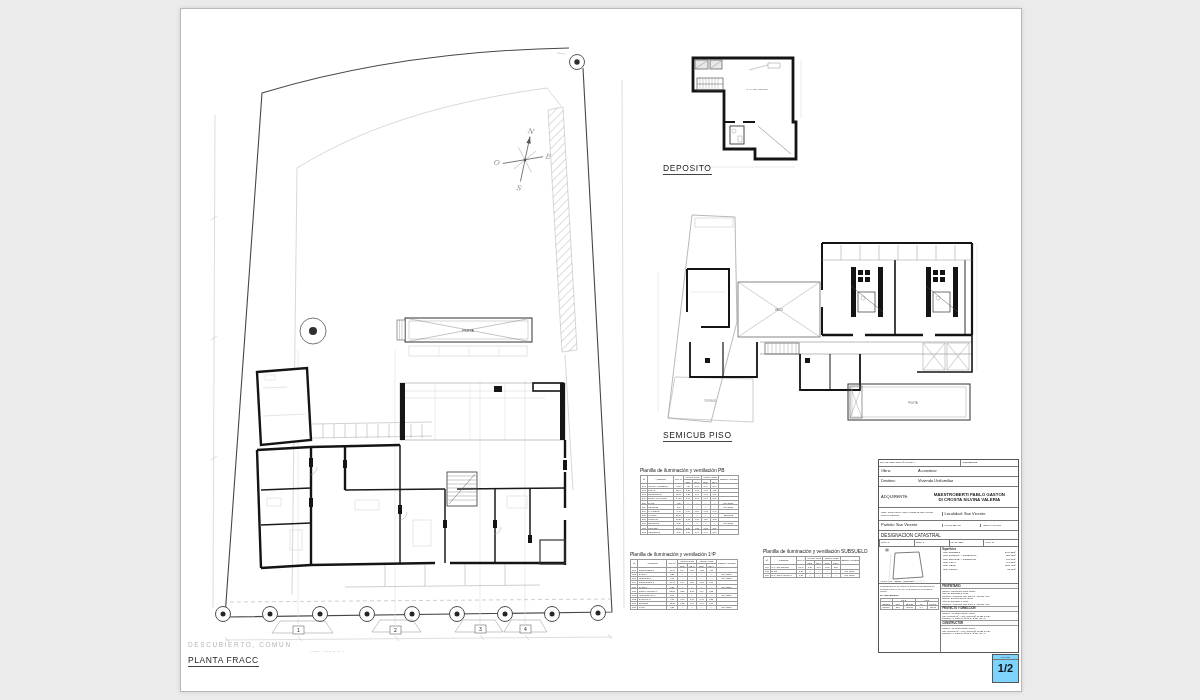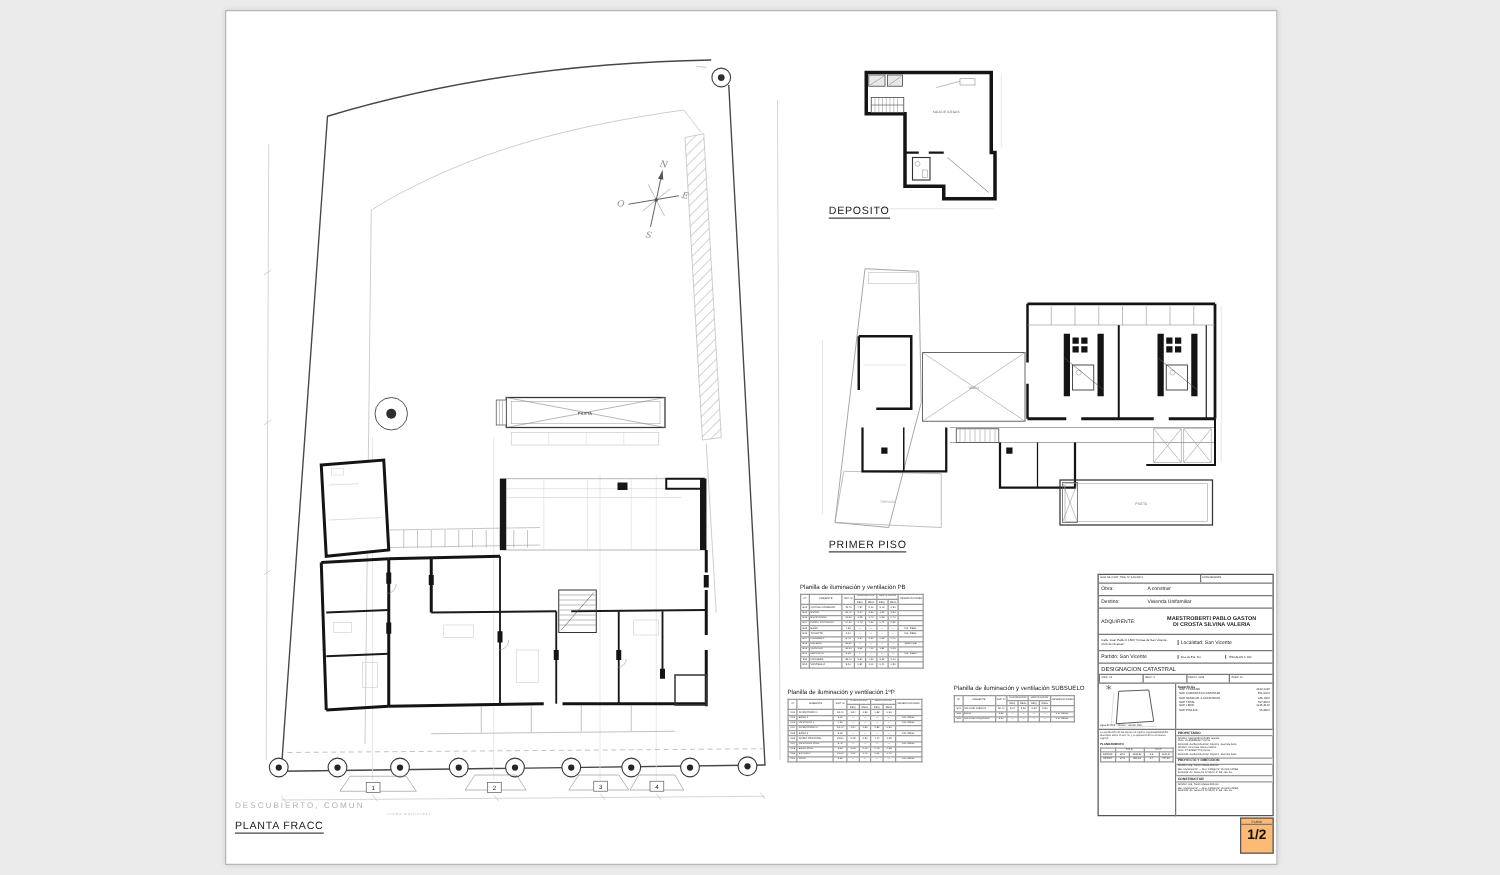--- a/index.html
+++ b/index.html
@@ -42,21 +42,21 @@
   .tb .vline{border-left:.5px solid #777;}
   .fs2{font-size:2.1px;line-height:1.25;}
   .fs24{font-size:2.4px;line-height:1.3;}
   .fs4{font-size:4px;line-height:1.2;}
   .fs45{font-size:4.4px;line-height:1.2;}
   .sec-title{font-size:2.7px;font-weight:bold;border-bottom:.5px solid #999;padding:.5px 1px;background:#fbfbfb;}
   .sup-row{display:flex;justify-content:space-between;font-size:2.3px;line-height:1.45;padding:0 1px;}
   .mini td,.mini th{border:.4px solid #999;font-size:2px;padding:.3px;text-align:center;font-weight:normal;}
   .mini{border-collapse:collapse;width:100%;table-layout:fixed;}
   .plano-box{
-    left:992px;top:654px;width:27px;height:29px;border:1px solid #555;background:#fdba74;
+    left:992px;top:654px;width:27px;height:29px;border:1px solid #555;background:#7dd3fc;
     box-sizing:border-box;text-align:center;
   }
   .plano-box .pl-cap{font-size:2.5px;border-bottom:.5px solid #777;padding:.5px 0;color:#333;}
   .plano-box .pl-num{font-size:11px;font-weight:bold;color:#111;padding-top:2px;}
   svg{display:block;}
   .serif-i{font-family:"DejaVu Serif","Liberation Serif",serif;font-style:italic;}
 </style>
 </head>
 <body>
 
@@ -453,21 +453,21 @@
     <rect x="195" y="174" width="12" height="32" fill="none" stroke="#555" stroke-width="0.6"></rect>
     <line x1="195" y1="174" x2="207" y2="206" stroke="#888" stroke-width="0.4"></line>
     <line x1="195" y1="206" x2="207" y2="174" stroke="#888" stroke-width="0.4"></line>
     <text x="258" y="192" font-size="2.8" fill="#777" text-anchor="middle">PILETA</text>
   </g>
   <g stroke="#cecece" stroke-width="0.4">
     <line x1="322" y1="33" x2="322" y2="158"></line>
       <line x1="3" y1="60" x2="3" y2="200"></line>
   </g>
 </svg>
-<div class="abs plan-label" style="left:663px;top:430px">PRIMER PISO</div>
+<div class="abs plan-label" style="left:663px;top:430px">SEMICUB PISO</div>
 
 <div class="tbl" style="left:640px;top:468px;width:99px">
   <div class="tbl-title">Planilla de iluminación y ventilación PB</div>
   <table>
     <colgroup>
         <col style="width:7%">
         <col style="width:27%">
         <col style="width:10%">
         <col style="width:9%">
         <col style="width:9%">

